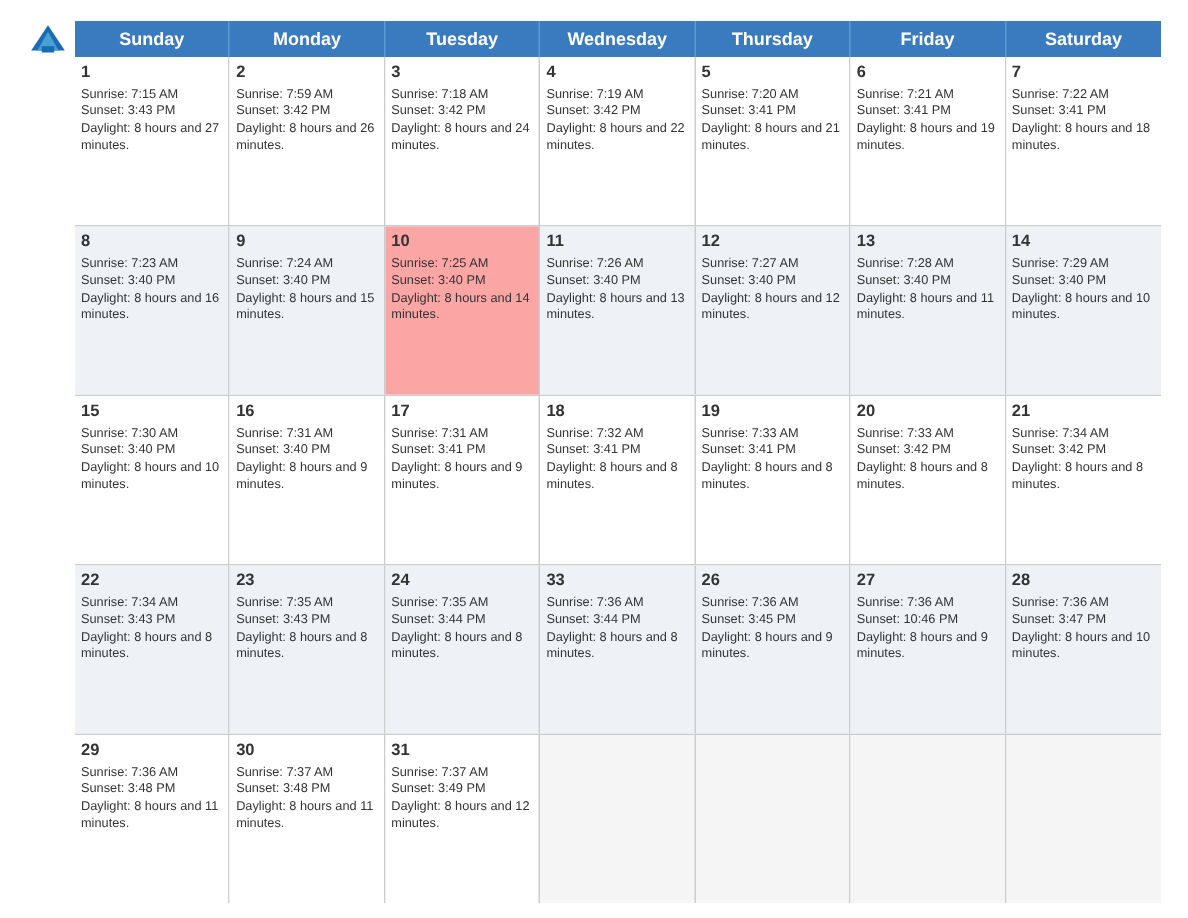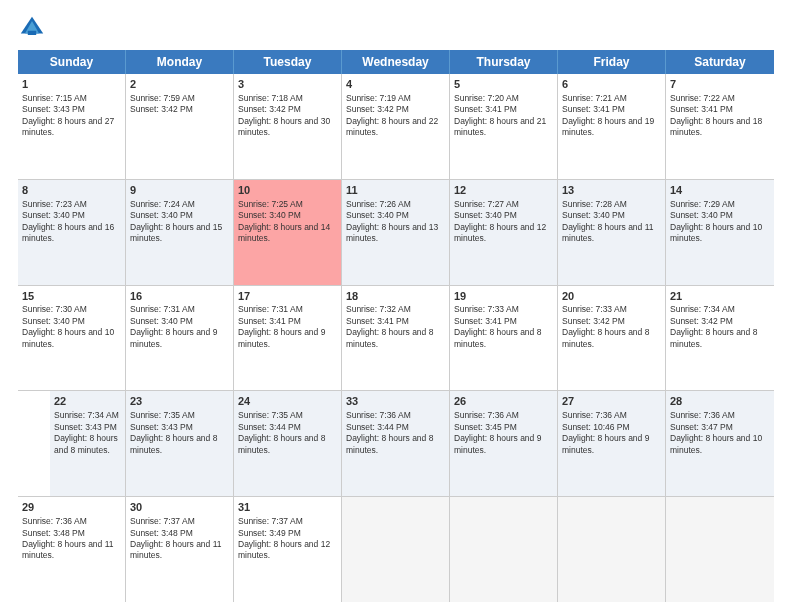--- a/index.html
+++ b/index.html
@@ -8,21 +8,21 @@
       background: #fff;
       width: 792px;
       height: 612px;
       overflow: hidden;
     }
     .page {
       width: 792px;
       height: 612px;
       padding: 14px 18px 10px 18px;
       display: flex;
-      flex-direction: column;
+      flex-direction: row;
     }
     .header {
       display: flex;
       justify-content: space-between;
       align-items: flex-start;
       margin-bottom: 8px;
     }
     .logo {
       display: flex;
       align-items: center;
@@ -141,26 +141,27 @@
           <div class="cal-cell">
         <span class="day-num">1</span>
         <span>Sunrise: 7:15 AM</span><br>
         <span>Sunset: 3:43 PM</span><br>
         <span>Daylight: 8 hours and 27 minutes.</span>
       </div>
           <div class="cal-cell">
         <span class="day-num">2</span>
         <span>Sunrise: 7:59 AM</span><br>
         <span>Sunset: 3:42 PM</span><br>
+        <span>Daylight: 8 hours and 26 minutes.</span>
       </div>
           <div class="cal-cell">
         <span class="day-num">3</span>
         <span>Sunrise: 7:18 AM</span><br>
         <span>Sunset: 3:42 PM</span><br>
-        <span>Daylight: 8 hours and 30 minutes.</span>
+        <span>Daylight: 8 hours and 24 minutes.</span>
       </div>
           <div class="cal-cell">
         <span class="day-num">4</span>
         <span>Sunrise: 7:19 AM</span><br>
         <span>Sunset: 3:42 PM</span><br>
         <span>Daylight: 8 hours and 22 minutes.</span>
       </div>
           <div class="cal-cell">
         <span class="day-num">5</span>
         <span>Sunrise: 7:20 AM</span><br>
@@ -262,21 +263,21 @@
         <span>Daylight: 8 hours and 8 minutes.</span>
       </div>
           <div class="cal-cell">
         <span class="day-num">21</span>
         <span>Sunrise: 7:34 AM</span><br>
         <span>Sunset: 3:42 PM</span><br>
         <span>Daylight: 8 hours and 8 minutes.</span>
       </div>
         </div>
         <div class="cal-row">
-          <div class="cal-cell" style="background: rgb(238, 242, 247); margin-left: 32px;">
+          <div class="cal-cell" style="background: rgb(238, 242, 247);">
         <span class="day-num">22</span>
         <span>Sunrise: 7:34 AM</span><br>
         <span>Sunset: 3:43 PM</span><br>
         <span>Daylight: 8 hours and 8 minutes.</span>
       </div>
           <div class="cal-cell" style="background: rgb(238, 242, 247);">
         <span class="day-num">23</span>
         <span>Sunrise: 7:35 AM</span><br>
         <span>Sunset: 3:43 PM</span><br>
         <span>Daylight: 8 hours and 8 minutes.</span>

